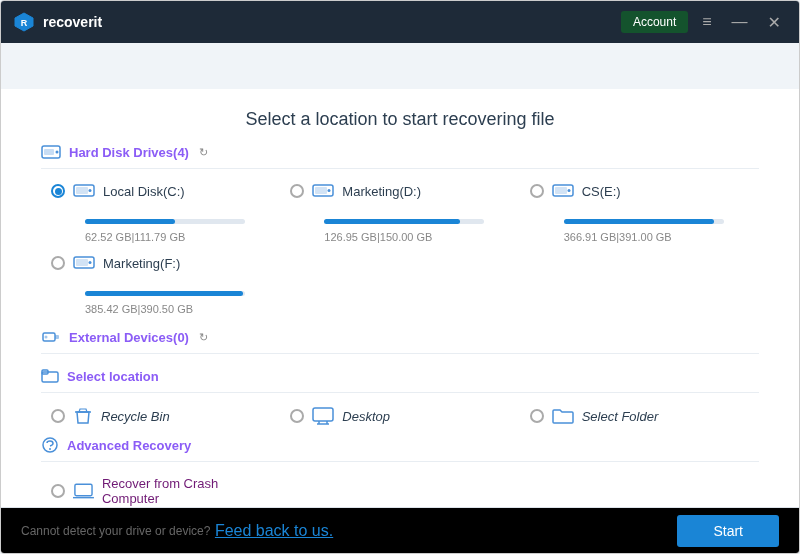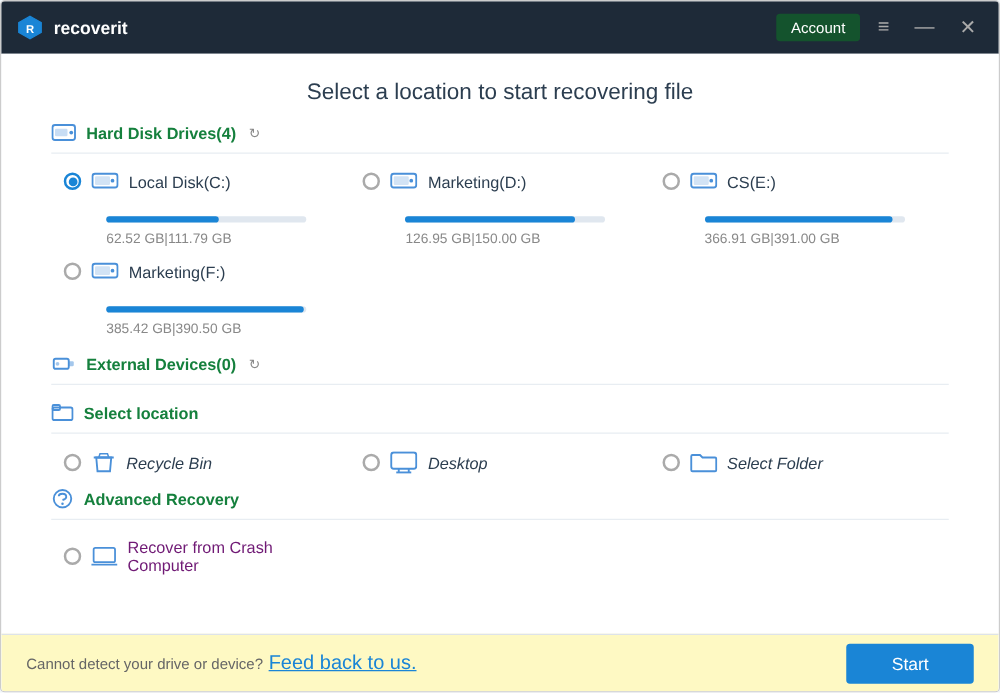--- a/index.html
+++ b/index.html
@@ -62,20 +62,21 @@
       padding: 0 6px;
     }
 
     
     .content-area {
       flex: 1;
       background: #ffffff;
       display: flex;
       flex-direction: column;
       overflow: hidden;
+      margin-top: 46px;
     }
 
     .page-title {
       text-align: center;
       font-size: 18px;
       font-weight: 400;
       color: #2c3e50;
       padding: 20px 0 14px;
     }
 
@@ -95,21 +96,21 @@
       align-items: center;
       gap: 8px;
       padding-bottom: 8px;
       border-bottom: 1px solid #e8edf2;
       margin-bottom: 14px;
     }
 
     .section-title {
       font-size: 13px;
       font-weight: 600;
-      color: #15803d;
+      color: #8b5cf6;
     }
 
     .refresh-icon {
       font-size: 11px;
       color: #888;
       margin-left: 2px;
       cursor: pointer;
     }
 
     
@@ -231,21 +232,21 @@
       color: #fff;
       font-size: 9px;
       padding: 1px 5px;
       border-radius: 2px;
       margin-left: 4px;
     }
 
     
     .footer {
       height: 46px;
-      background: #fef9c3;
+      background: #000000;
       border-top: 1px solid #dde3ea;
       display: flex;
       align-items: center;
       padding: 0 20px;
       flex-shrink: 0;
     }
 
     .footer-msg {
       font-size: 12px;
       color: #666;

